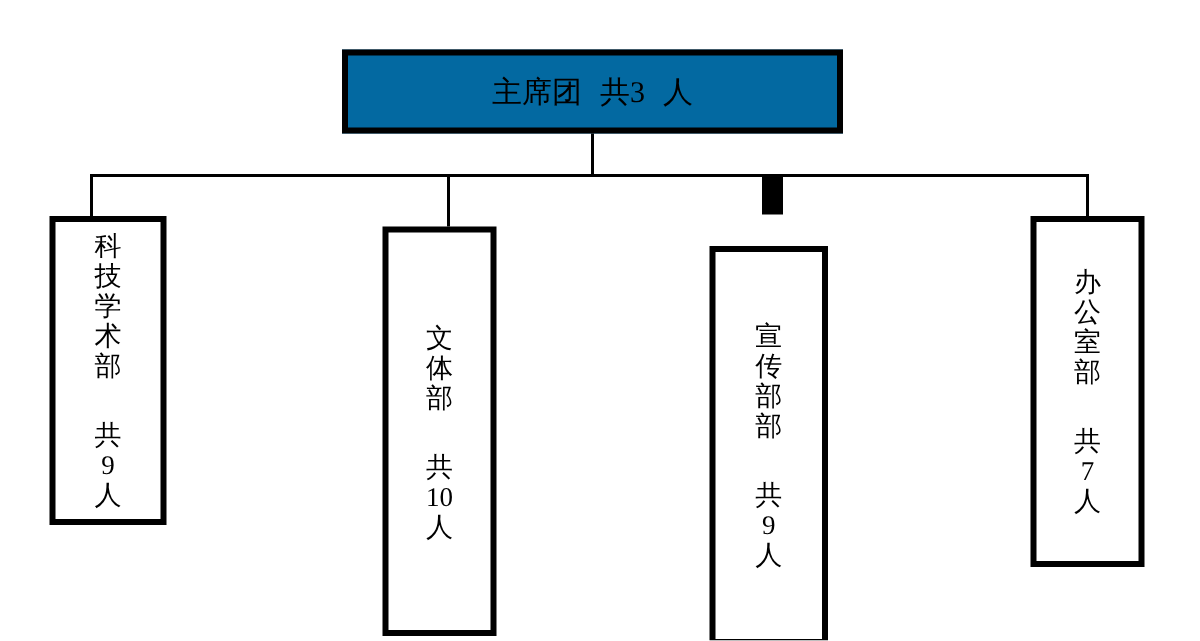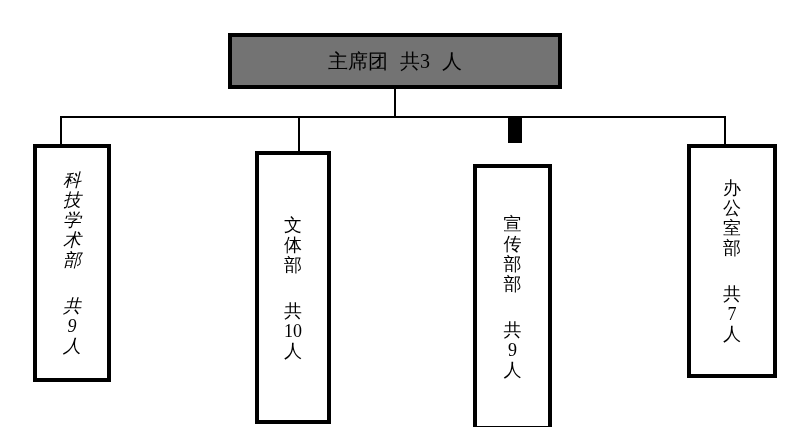--- a/index.html
+++ b/index.html
@@ -18,21 +18,21 @@
   }
   
   .root-box {
     position: absolute;
     left: 228px;
     top: 33px;
     width: 334px;
     height: 56px;
     border: 4px solid #000000;
     box-sizing: border-box;
-    background: #737373;
+    background: #0369a1;
     display: flex;
     align-items: center;
     justify-content: center;
   }
   .root-label {
     font-size: 20px;
     word-spacing: 7px;
     white-space: nowrap;
   }
   
@@ -50,24 +50,24 @@
   .dept-box {
     position: absolute;
     border: 4px solid #000000;
     box-sizing: border-box;
     background: #ffffff;
     display: flex;
     flex-direction: column;
     align-items: center;
     justify-content: center;
   }
-  .box-1 { left: 33px;  top: 144px; width: 78px; height: 238px; font-style: italic; }
+  .box-1 { left: 33px;  top: 144px; width: 78px; height: 206px; }
   .box-2 { left: 255px; top: 151px; width: 76px; height: 273px; }
   .box-3 { left: 473px; top: 164px; width: 79px; height: 266px; }
-  .box-4 { left: 687px; top: 144px; width: 90px; height: 234px; }
+  .box-4 { left: 687px; top: 144px; width: 76px; height: 234px; }
   
   .vtext {
     width: 1.25em;
     font-size: 18px;
     line-height: 20px;
     text-align: center;
     word-break: break-all;
   }
   .vcount {
     margin-top: 26px;

